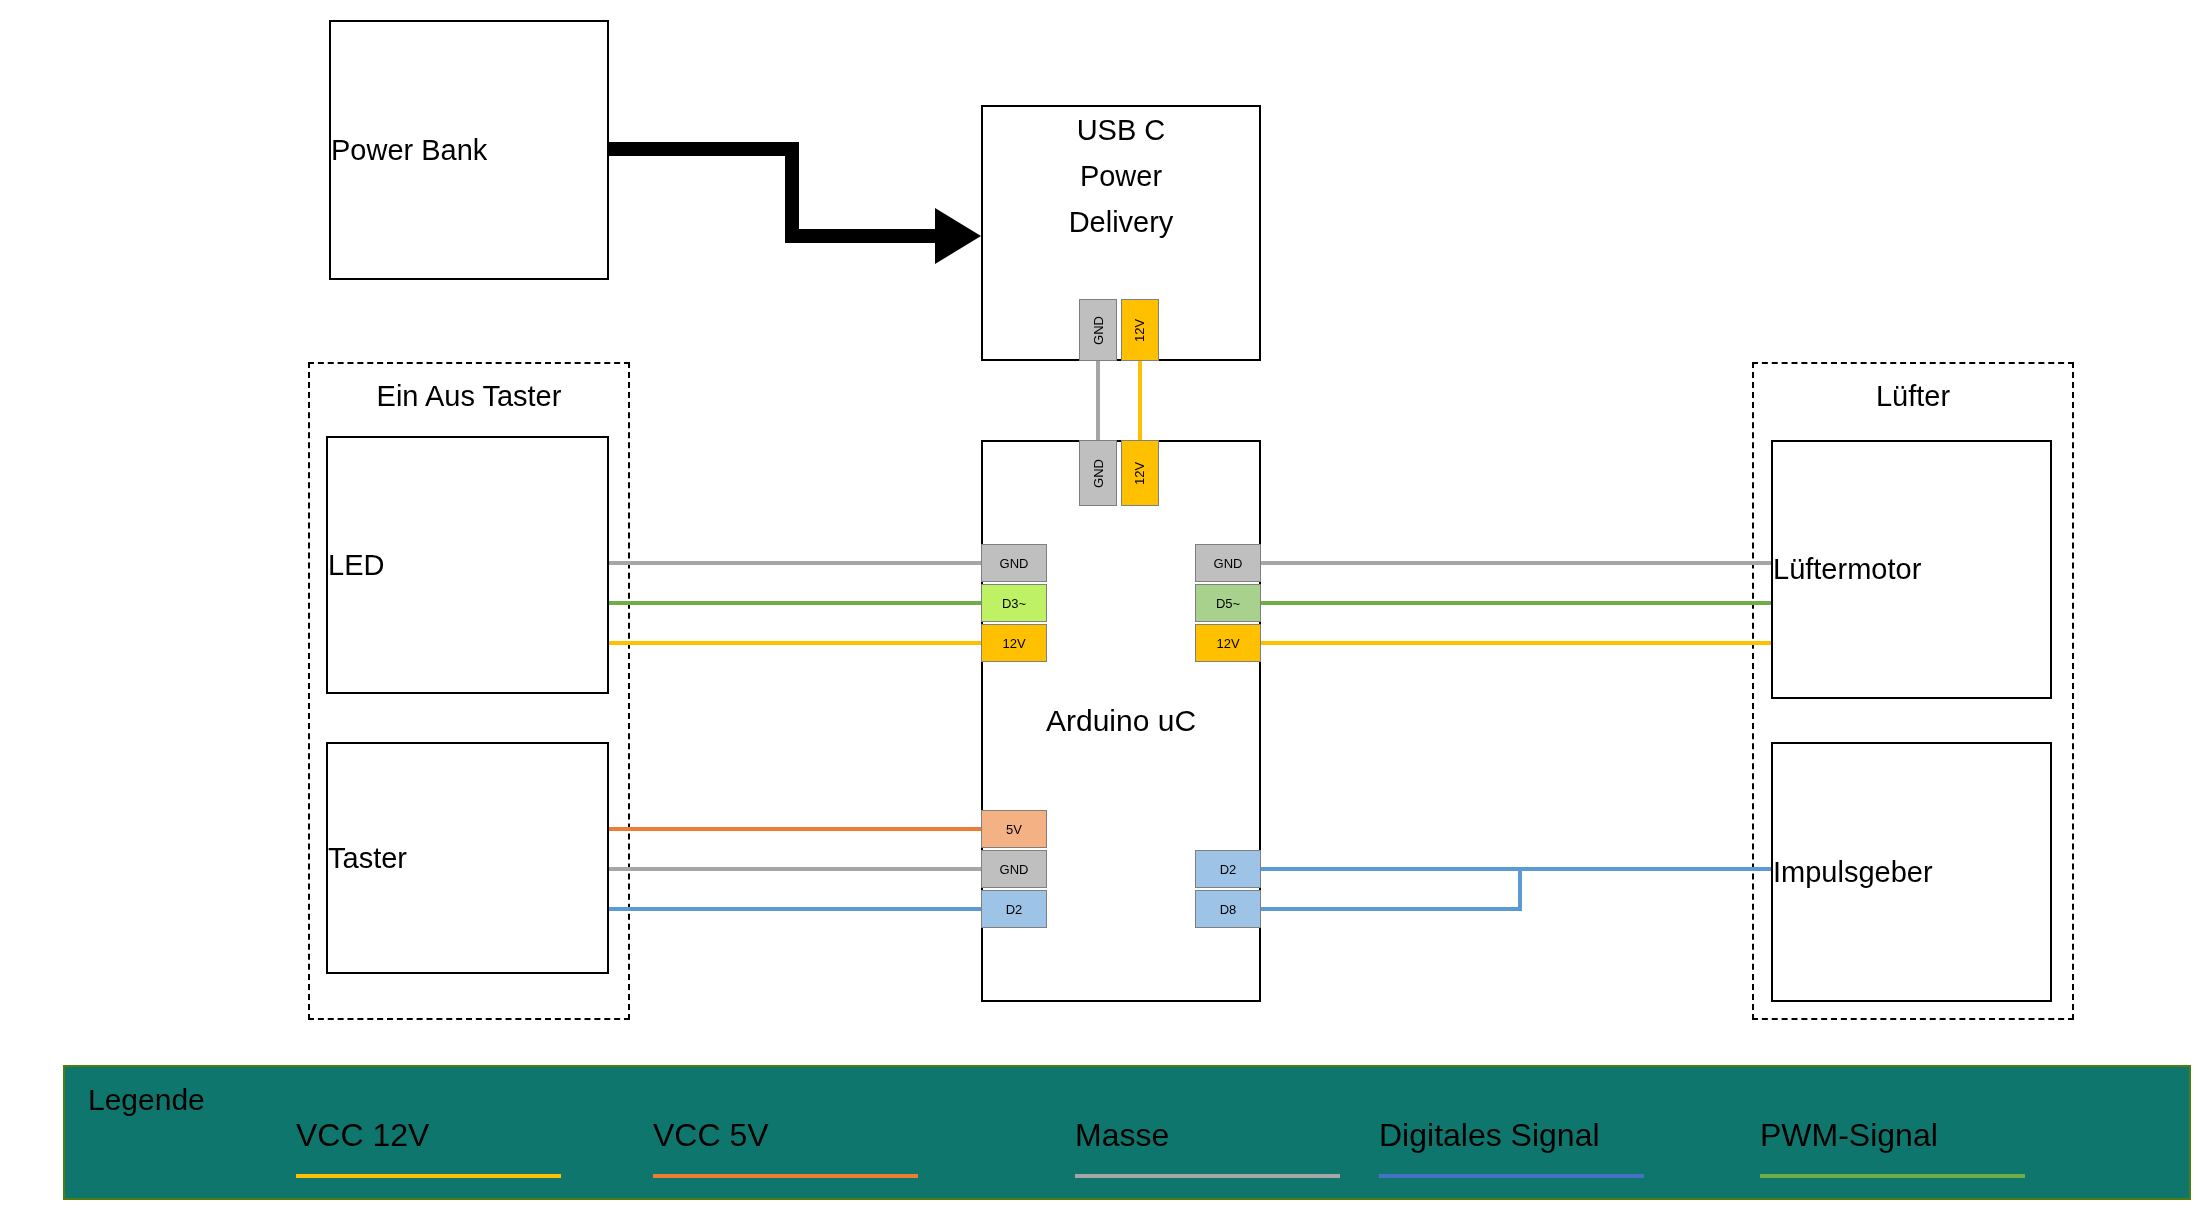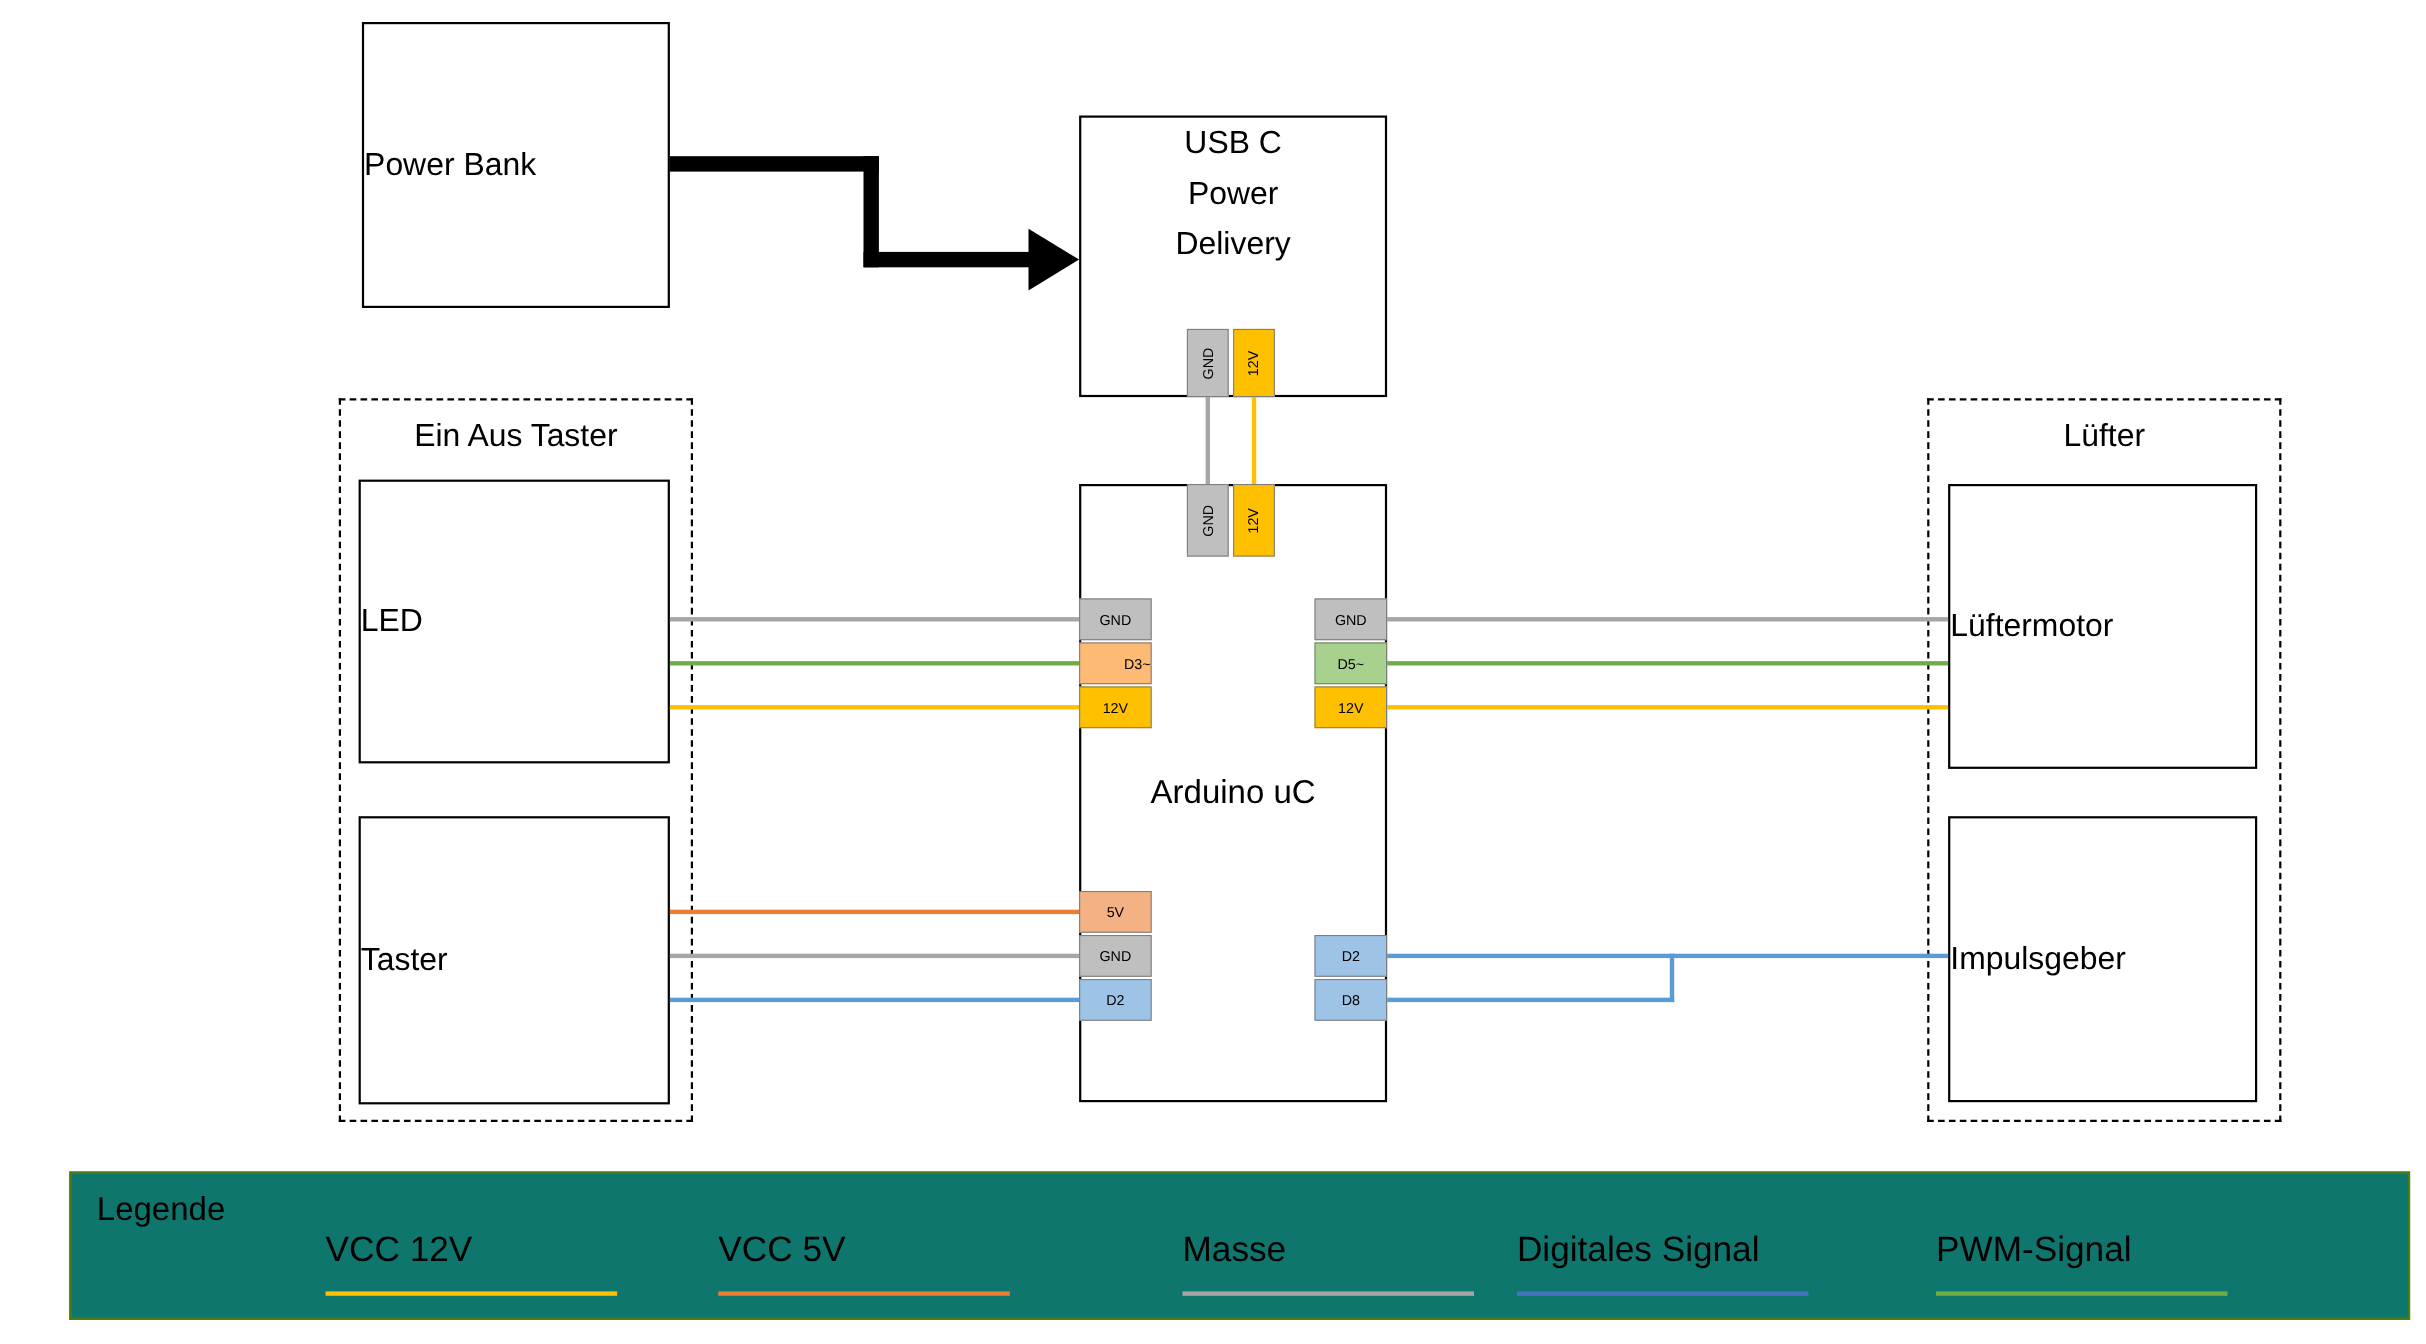--- a/index.html
+++ b/index.html
@@ -60,21 +60,21 @@
     <span>Delivery</span>
   </div>
 
   <div class="box" style="left:981px;top:440px;width:280px;height:562px">
     <span class="arduino-label">Arduino uC</span>
   </div>
 
   <div class="box" style="left:326px;top:436px;width:283px;height:258px">
     <span>LED</span>
   </div>
-  <div class="box" style="left:326px;top:742px;width:283px;height:262px">
+  <div class="box" style="left:326px;top:742px;width:283px;height:232px">
     <span>Taster</span>
   </div>
 
   <div class="box" style="left:1771px;top:440px;width:281px;height:259px">
     <span>Lüftermotor</span>
   </div>
   <div class="box" style="left:1771px;top:742px;width:281px;height:260px">
     <span>Impulsgeber</span>
   </div>
 
@@ -112,21 +112,21 @@
   <div class="pin vert" style="left: 1079px; top: 440px; width: 38px; height: 66px; background-color: rgb(191, 191, 191);">
       <span>GND</span>
     </div>
   <div class="pin vert" style="left: 1121px; top: 440px; width: 38px; height: 66px; background-color: rgb(255, 192, 0);">
       <span>12V</span>
     </div>
 
   <div class="pin" style="left: 981px; top: 544px; width: 66px; height: 38px; background-color: rgb(191, 191, 191);">
       <span>GND</span>
     </div>
-  <div class="pin" style="left: 981px; top: 584px; width: 66px; height: 38px; background-color: #fdba74; justify-content: flex-end;">
+  <div class="pin" style="left: 981px; top: 584px; width: 66px; height: 38px; background-color: #bef264;">
       <span>D3~</span>
     </div>
   <div class="pin" style="left: 981px; top: 624px; width: 66px; height: 38px; background-color: rgb(255, 192, 0);">
       <span>12V</span>
     </div>
 
   <div class="pin" style="left: 981px; top: 810px; width: 66px; height: 38px; background-color: rgb(244, 177, 131);">
       <span>5V</span>
     </div>
   <div class="pin" style="left: 981px; top: 850px; width: 66px; height: 38px; background-color: rgb(191, 191, 191);">

